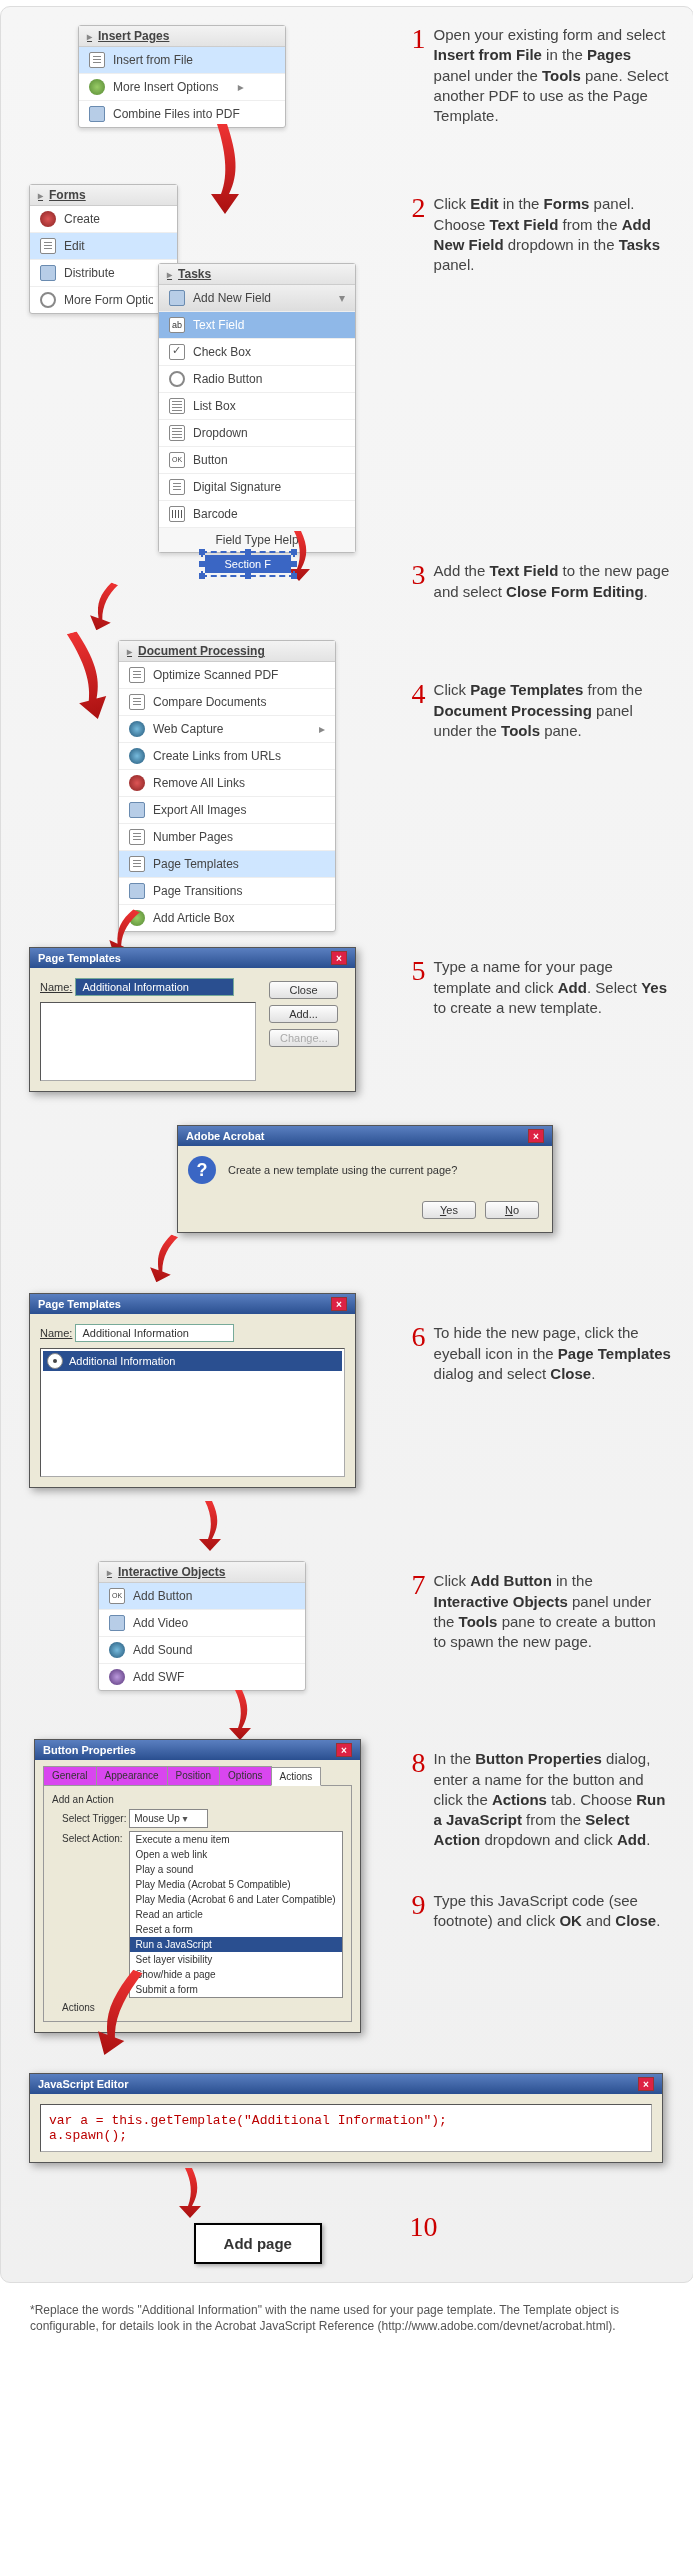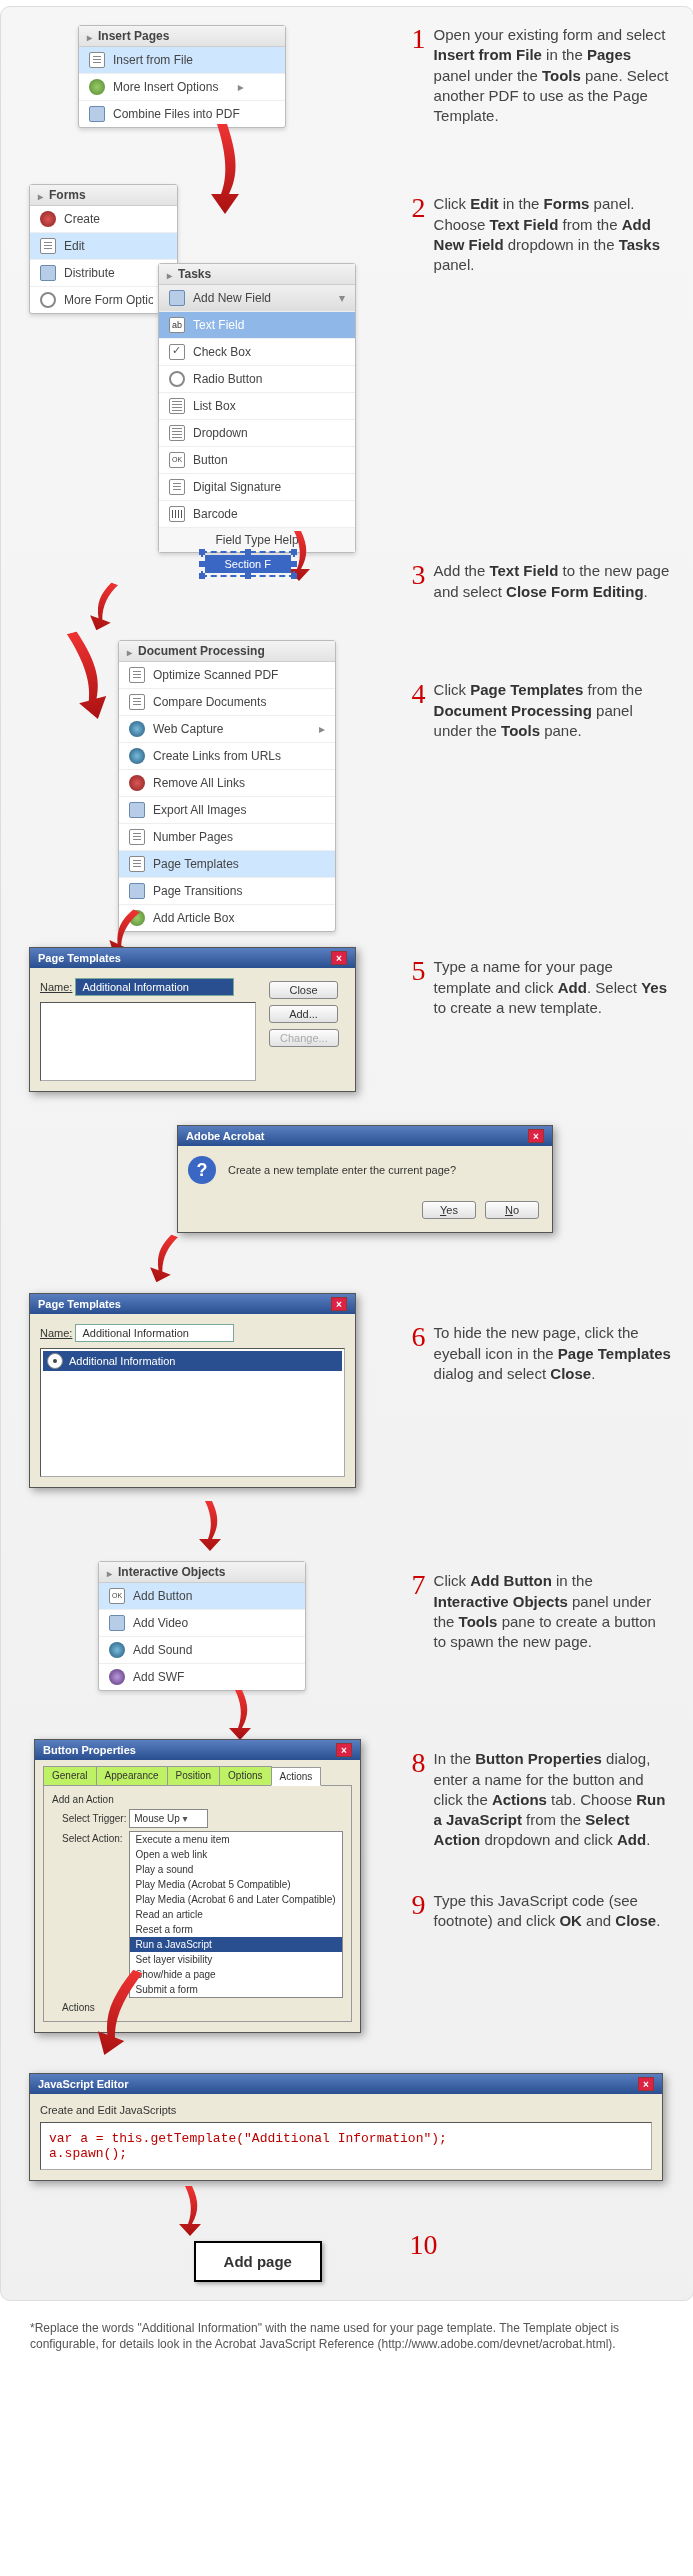--- a/index.html
+++ b/index.html
@@ -35,21 +35,21 @@
   
   .panel {
     background:#fff; border:1px solid #bbb; border-radius:3px;
     box-shadow: 0 2px 4px rgba(0,0,0,.15);
     font-size:12px; color:#444;
   }
   .panel-head {
     background: linear-gradient(#f3f3f3,#e3e3e3);
     border-bottom:1px solid #ccc;
     padding: 3px 8px; font-weight:bold; font-size:12px;
-    display:flex; align-items:flex-end; gap:6px;
+    display:flex; align-items:center; gap:6px;text-decoration:underline;
   }
   .panel-head:before { content:"▸"; color:#888; font-size:10px; }
   .panel-item {
     display:flex; align-items:center; gap:8px;
     padding:5px 10px; border-bottom:1px solid #eee;
     cursor:pointer;
   }
   .panel-item:last-child { border-bottom:none; }
   .panel-item.selected { background:#cfe6ff; }
   .panel-item.hilite { background:#8fb8e8; color:#fff; }
@@ -113,21 +113,21 @@
   .arrow-left { transform: scaleX(-1); }
 
   .footnote { font-size:12px; color:#555; padding:10px 30px; line-height:1.3; }
 
   .codebox {
     font-family: "Courier New", monospace; font-size:13px; color:#b00;
     background:#fff; border:1px inset #aaa; padding:8px; white-space:pre;
   }
 
   .tabstrip { display:flex; border-bottom:1px solid #999; font-size:10px; }
-  .tabstrip span { padding:3px 8px; border:1px solid #999; border-bottom:none; background:#bef264; margin-right:-1px; }
+  .tabstrip span { padding:3px 8px; border:1px solid #999; border-bottom:none; background:#d946ef; margin-right:-1px; }
   .tabstrip span.active { background:#fff; position:relative; top:1px; border-bottom:1px solid #fff;}
 
   .selectbox { display:inline-block; border:1px solid #888; background:#fff; padding:3px 4px; font-size:10px; min-width:119px;}
   .selectbox:after { content:" ▾"; color:#555;}
   .listbox { background:#fff; border:1px solid #888; font-size:10px; }
   .listbox div { padding:2px 6px; }
   .listbox div.sel { background:#2a4f90; color:#fff; }
 </style>
 </head>
 <body>
@@ -379,21 +379,21 @@
 
 <div style="margin:-20px 0 10px 168px; width:376px;">
   <div class="dialog">
     <div class="dialog-title">
           <span>Adobe Acrobat</span>
           <span class="xbtn">×</span>
         </div>
     <div class="dialog-body">
       <div style="display:flex;gap:12px;align-items:center;">
         <span style="width:28px;height:28px;border-radius:50%;background:#3a66c4;color:#fff;display:inline-flex;align-items:center;justify-content:center;font-weight:bold;font-size:18px">?</span>
-        <span>Create a new template enter the current page?</span>
+        <span>Create a new template using the current page?</span>
       </div>
       <div style="text-align:right;margin-top:14px">
         <span class="winbtn small"><u>Y</u><span>es</span></span>
         <span class="winbtn small"><u>N</u><span>o</span></span>
       </div>
     </div>
   </div>
 </div>
 
 <div style="position:relative;height:50px">
@@ -533,21 +533,20 @@
   </div>
 </div>
 
 <div style="margin:40px 20px 10px 20px">
   <div class="dialog" style="width:634px">
     <div class="dialog-title">
           <span>JavaScript Editor</span>
           <span class="xbtn">×</span>
         </div>
     <div class="dialog-body">
-      <div style="margin-bottom:6px">Create and Edit JavaScripts</div>
       <div class="codebox">var a = this.getTemplate("Additional Information");
 a.spawn();</div>
     </div>
   </div>
 </div>
 
 <div class="row" style="margin-top:10px">
   <div class="col-left" style="text-align:center">
     <div class="arrow arrow-sm" style="left:168px; top:-5px;">
       <svg viewBox="0 0 30 50">

